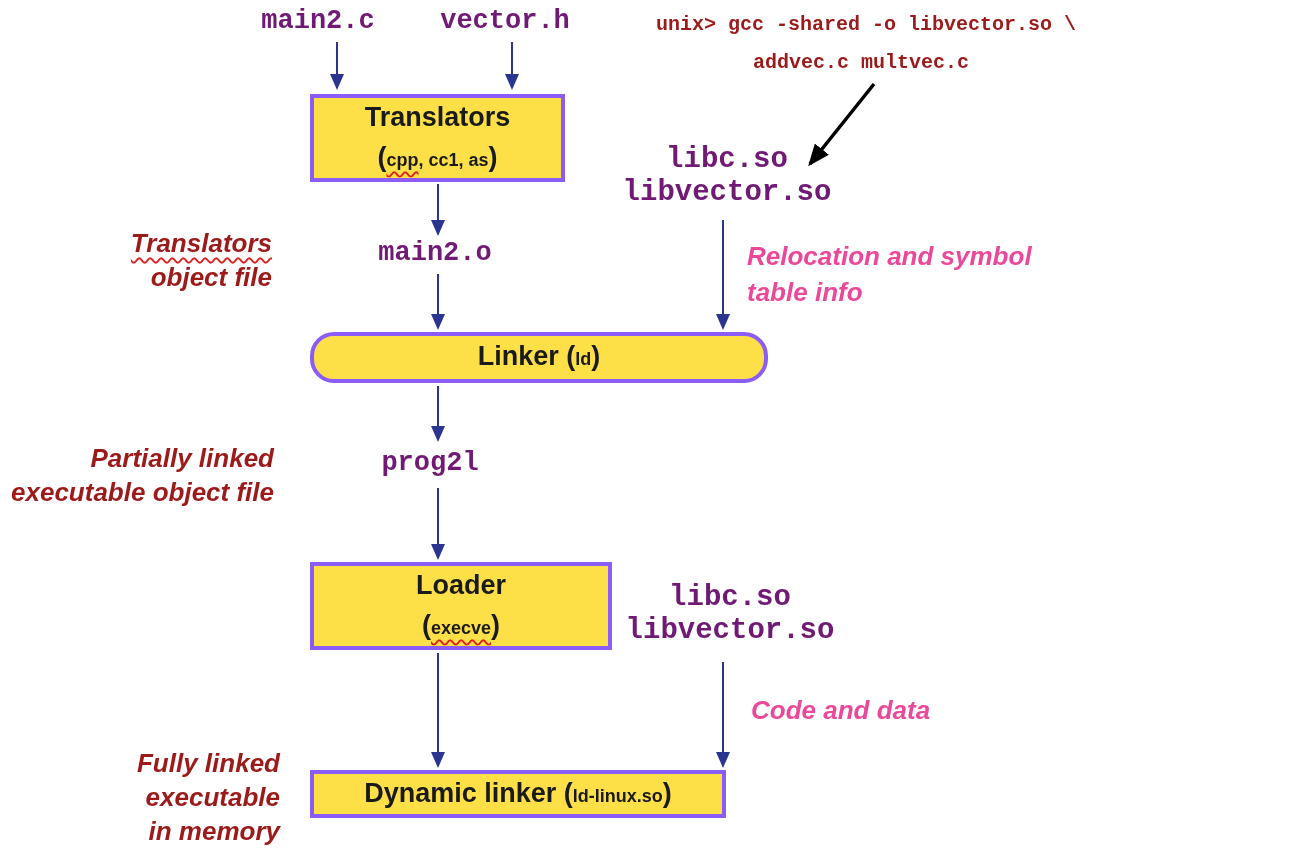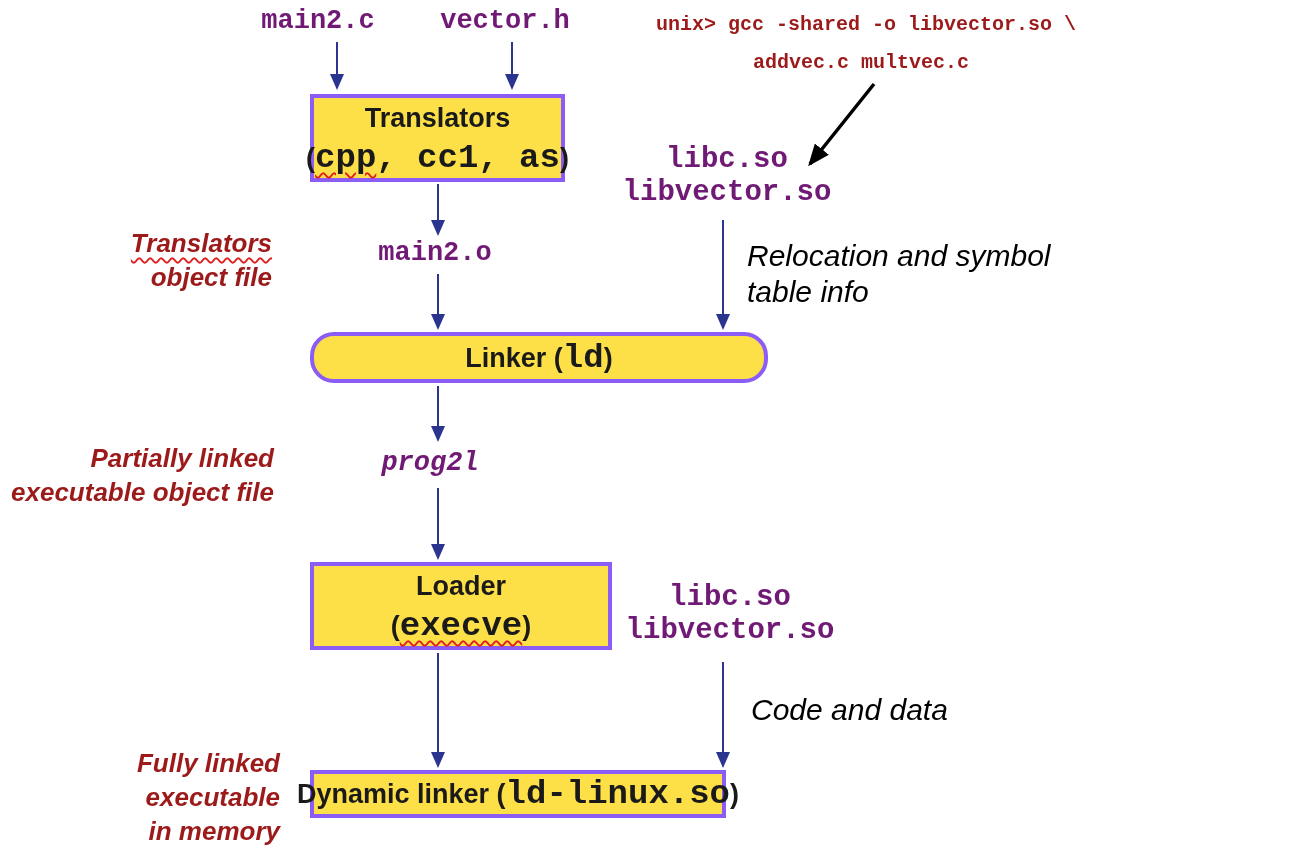--- a/index.html
+++ b/index.html
@@ -44,43 +44,43 @@
     flex-direction: column;
     align-items: center;
     justify-content: center;
     font-weight: bold;
     font-size: 27px;
     color: #1a1a1a;
     line-height: 40px;
     white-space: nowrap;
   }
   .box .mono-part {
-    font-family: Liberation Mono, monospace;
-    font-size: 34px;
+    font-family: Liberation Sans, sans-serif;
+    font-size: 18px;
     font-weight: bold;
   }
 
   
   .side-label {
     font-weight: bold;
     font-style: italic;
     font-size: 26px;
     line-height: 34px;
     color: #9C1A1A;
     text-align: right;
     white-space: nowrap;
   }
 
   
   .gray-note {
-    font-weight: normal;
+    font-weight: bold;
     font-style: italic;
-    font-size: 30px;
+    font-size: 26px;
     line-height: 36px;
-    color: #000000;
+    color: #ec4899;
     white-space: nowrap;
   }
 
   
   .sq {
     text-decoration-line: underline;
     text-decoration-style: wavy;
     text-decoration-color: #E02020;
     text-decoration-thickness: 2px;
     text-underline-offset: 5px;
@@ -149,21 +149,21 @@
 
 <div class="box" style="left:310px; top:332px; width:458px; height:51px;border-radius:24px;">
   <div><span>Linker (</span><span class="mono-part">ld</span><span>)</span></div>
 </div>
 
 <div class="abs side-label" style="left:0px; top:441px; width:274px;">
   <div>Partially linked</div>
   <div>executable object file</div>
 </div>
 
-<div class="abs mono file-label center-x" style="left:430px; top:448px;font-style:italic;">prog2l</div>
+<div class="abs mono file-label center-x" style="left:430px; top:448px;">prog2l</div>
 
 <div class="box" style="left:310px; top:562px; width:302px; height:88px;">
   <div>Loader</div>
   <div><span>(</span><span class="mono-part sq">execve</span><span>)</span></div>
 </div>
 
 <div class="abs mono lib-label center-x" style="left:730px; top:581px;">
   <div>libc.so</div>
   <div>libvector.so</div>
 </div>

